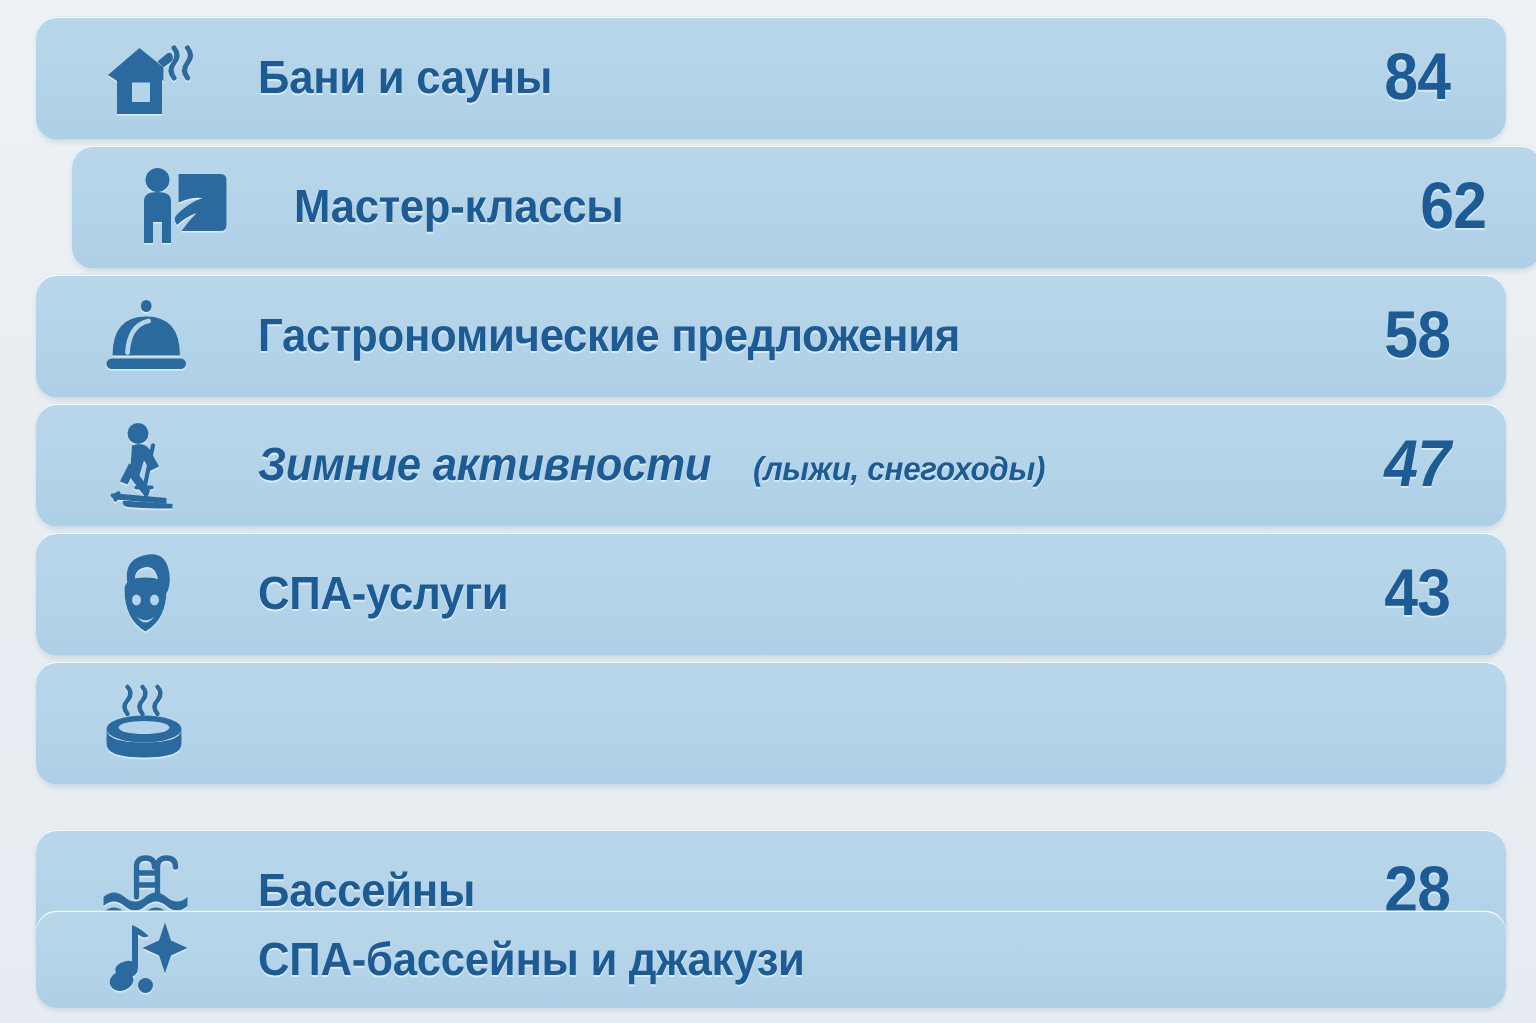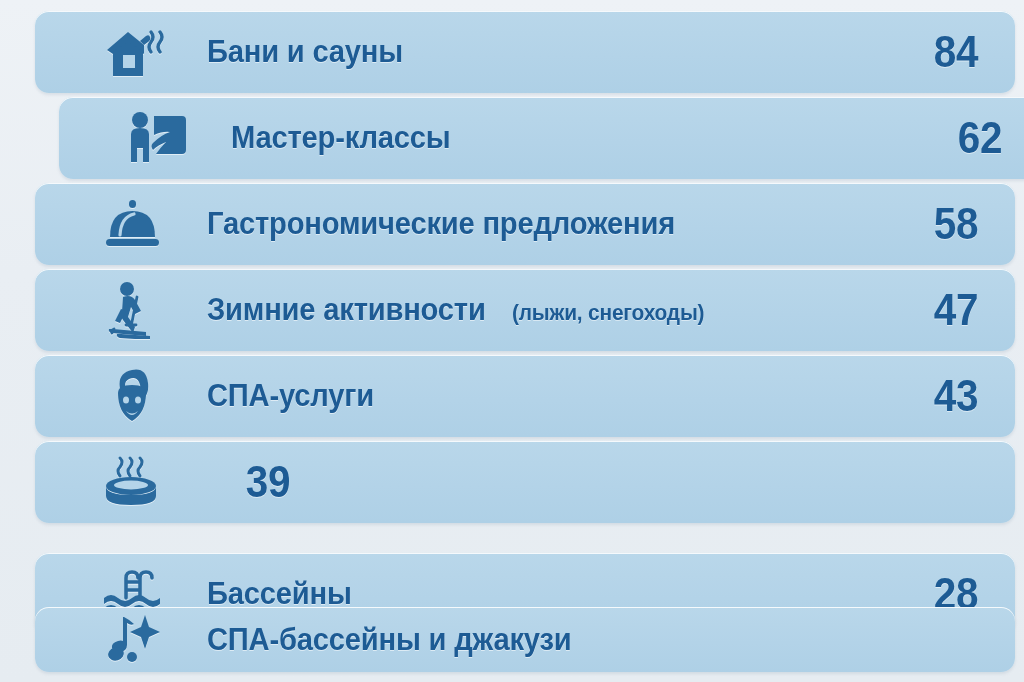--- a/index.html
+++ b/index.html
@@ -16,31 +16,30 @@
 
   #board {
     position: relative;
     width: 1024px;
     height: 682px;
     background: linear-gradient(180deg, #eef2f6 0%, #e9eef3 40%, #e6ecf1 100%);
   }
 
   .row {
     position: absolute;
-    left: 35px;
+    left: 24px;
     width: 980px;
     height: 82px;
     border-radius: 14px;
     background: linear-gradient(180deg, #b9d7ea 0%, #b3d3e8 55%, #aed0e6 100%);
     box-shadow: 0 1px 0 rgba(255,255,255,0.85) inset,
                 0 2px 3px rgba(120,145,165,0.18);
     display: flex;
     align-items: center;
     box-sizing: border-box;
-    padding-left: 24px;
   }
 
   .icon-cell {
     width: 148px;
     min-width: 148px;
     height: 82px;
     display: flex;
     align-items: center;
     justify-content: center;
   }
@@ -157,21 +156,21 @@
     </div>
     <div class="label-cell">
       <span class="label">Гастрономические предложения</span>
       <span class="sub"></span>
     </div>
     <div class="value-cell">
       <span class="value">58</span>
     </div>
   </div>
 
-  <div class="row" style="top:269px;">
+  <div class="row" style="top:269px;font-style:italic;">
     <div class="icon-cell">
       <svg width="56" height="58" viewBox="0 0 56 58">
         <g fill="#2a6a9e">
           <circle cx="22" cy="8" r="7"></circle>
           <path d="M18 16 q8 -3 12 3 l6 11 l-6 3 l-4 -7 l-3 10 l7 10 l-2 6 l-10 -13 q-3 -4 -1 -9 Z"></path>
           <path d="M16 28 l-6 12 l5 2 l6 -12 Z"></path>
         </g>
         <g stroke="#2a6a9e" stroke-width="2.8" stroke-linecap="round" fill="none">
           <path d="M32 16 L26 46"></path>
           <path d="M21 44 h10"></path>
@@ -222,23 +221,20 @@
           <path d="M18 22 q-4 -5 0 -9 q4 -5 0 -9"></path>
           <path d="M28 22 q-4 -5 0 -9 q4 -5 0 -9"></path>
           <path d="M38 22 q-4 -5 0 -9 q4 -5 0 -9"></path>
         </g>
         <g fill="#2a6a9e">
           <ellipse cx="29" cy="32" rx="25" ry="9"></ellipse>
           <path d="M4 32 v10 q0 9 25 9 q25 0 25 -9 V32 q0 9 -25 9 Q4 41 4 32 Z"></path>
         </g>
         <ellipse cx="29" cy="31" rx="17" ry="4.4" fill="#b4d4e9"></ellipse>
       </svg>
-    </div>
-    <div class="value-cell">
-      <span class="value">39</span>
     </div>
   </div>
 
   <div class="row" style="top:527px;margin-top:26px;">
     <div class="icon-cell">
       <svg width="66" height="52" viewBox="0 0 66 52">
         <g stroke="#2a6a9e" stroke-width="3.6" fill="none" stroke-linecap="round">
           <path d="M26 30 V10 q0 -6 6 -6 q6 0 6 6"></path>
           <path d="M40 30 V10 q0 -6 6 -6 q6 0 6 6"></path>
           <path d="M27 14 h12"></path>

